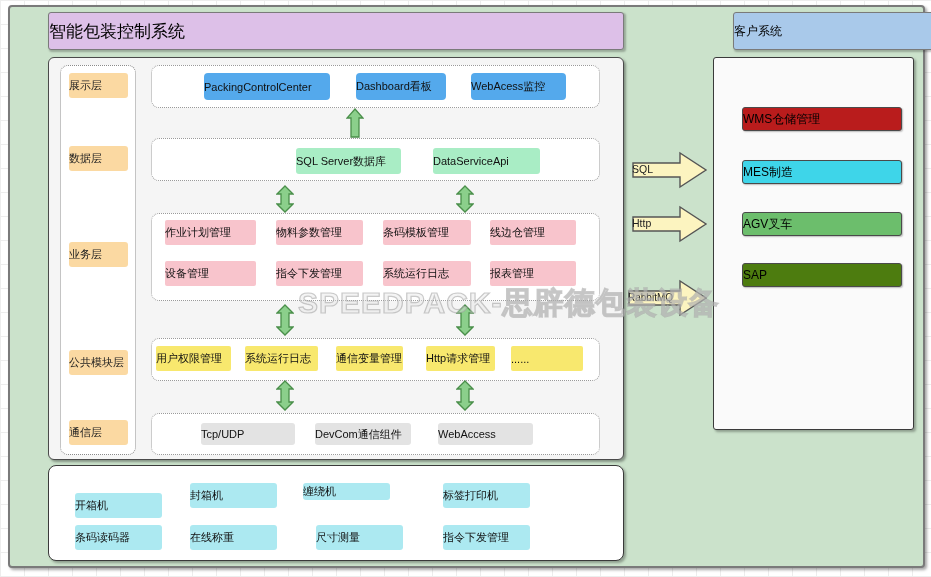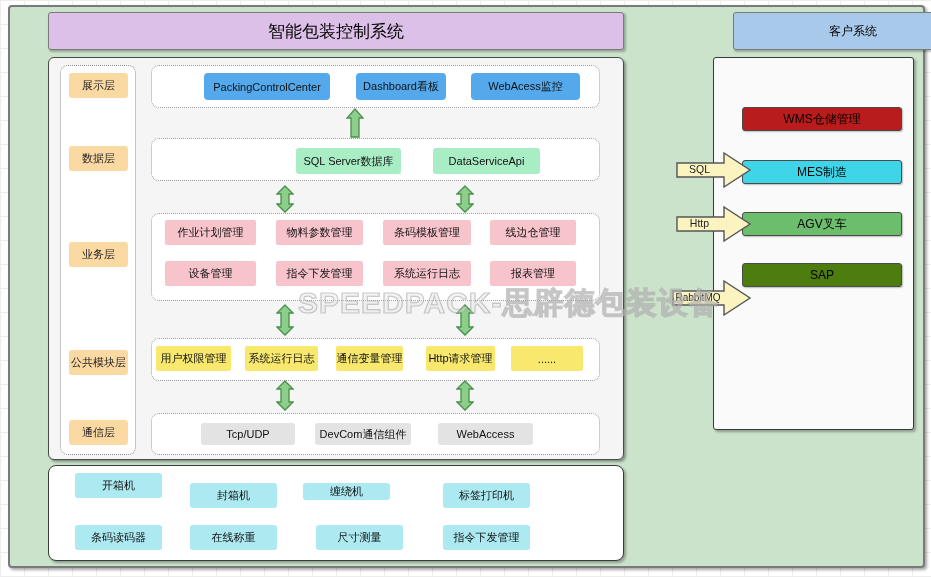--- a/index.html
+++ b/index.html
@@ -7,21 +7,21 @@
     width:931px;height:577px;position:relative;overflow:hidden;
     font-family:"Liberation Sans","DejaVu Sans",sans-serif;
     background-color:#ffffff;
     background-image:
       linear-gradient(#ededed 1px, transparent 1px),
       linear-gradient(90deg,#ededed 1px, transparent 1px);
     background-size:24px 24px;
     color:#1a1a1a;
   }
   .abs{position:absolute;box-sizing:border-box;}
-  .center{display:flex;align-items:center;justify-content:center;text-align:center;}
+  .center{display:flex;align-items:center;justify-content:flex-start;text-align:center;}
 
   #green-wrap{
     left:8px;top:5px;width:917px;height:563px;
     background:#cbe2cb;border:2px solid #7a7a7a;border-radius:4px;
     box-shadow:2px 2px 3px rgba(0,0,0,.35);
   }
   .banner{
     border:1.5px solid #7a7a7a;border-radius:3px;
     box-shadow:1.5px 1.5px 2px rgba(0,0,0,.25);
     font-size:17px;color:#000;
@@ -62,21 +62,21 @@
   #client-panel{
     left:703px;top:50px;width:201px;height:373px;
     background:#fafafa;border:1.5px solid #3a3a3a;border-radius:3px;
     box-shadow:2px 2px 2.5px rgba(0,0,0,.3);
   }
   .client-item{
     left:28px;width:160px;height:24px;
     border:1px solid #4a4a4a;border-radius:3px;
     font-size:12px;color:#000;box-shadow:1px 1px 1.5px rgba(0,0,0,.25);
   }
-  .flow-arrow{width:76px;height:38px;margin-left:44px;}
+  .flow-arrow{width:76px;height:38px;}
   .flow-arrow .lbl{
     position:absolute;left:0;top:9px;width:47px;height:18px;
     font-size:10.5px;color:#222;
   }
   #watermark{
     left:298px;top:283px;white-space:nowrap;
     font-size:30px;font-weight:bold;letter-spacing:1px;
     color:rgba(225,225,225,.38);
     -webkit-text-stroke:1.2px rgba(160,160,160,.55);
     pointer-events:none;z-index:9;
@@ -105,21 +105,21 @@
     <div class="abs center layer-label" style="top:362px">通信层</div>
 
     <div class="abs row" style="top:7px;height:43px"></div>
     <div class="abs row" style="top:80px;height:43px"></div>
     <div class="abs row" style="top:155px;height:88px"></div>
     <div class="abs row" style="top:280px;height:43px"></div>
     <div class="abs row" style="top:355px;height:42px"></div>
 
     <div class="abs center node n-blue" style="left:155px;top:15px;width:126px;height:27px">PackingControlCenter</div>
     <div class="abs center node n-blue" style="left:307px;top:15px;width:90px;height:27px">Dashboard看板</div>
-    <div class="abs center node n-blue" style="left:422px;top:15px;width:109px;height:27px">WebAcess监控</div>
+    <div class="abs center node n-blue" style="left:422px;top:15px;width:95px;height:27px">WebAcess监控</div>
 
     <div class="abs center node n-green" style="left:247px;top:90px;width:105px;height:26px">SQL Server数据库</div>
     <div class="abs center node n-green" style="left:384px;top:90px;width:107px;height:26px">DataServiceApi</div>
 
     <div class="abs center node n-pink" style="left:116px;top:162px;width:91px;height:25px">作业计划管理</div>
     <div class="abs center node n-pink" style="left:227px;top:162px;width:87px;height:25px">物料参数管理</div>
     <div class="abs center node n-pink" style="left:334px;top:162px;width:88px;height:25px">条码模板管理</div>
     <div class="abs center node n-pink" style="left:441px;top:162px;width:86px;height:25px">线边仓管理</div>
     <div class="abs center node n-pink" style="left:116px;top:203px;width:91px;height:25px">设备管理</div>
     <div class="abs center node n-pink" style="left:227px;top:203px;width:87px;height:25px">指令下发管理</div>
@@ -167,21 +167,21 @@
         </svg>
     </div>
     <div class="abs" style="left:407px;top:322px">
       <svg width="18" height="31" viewBox="0 0 18 31">
           <polygon points="9,1 17,9 13,9 13,22 17,22 9,30 1,22 5,22 5,9 1,9" fill="#8bcf8b" stroke="#4a8f4a" stroke-width="1.3"></polygon>
         </svg>
     </div>
   </div>
 
   <div class="abs" id="device-panel">
-    <div class="abs center node n-cyan" style="left:26px;top:7px;width:87px;height:25px">开箱机</div>
+    <div class="abs center node n-cyan" style="left:26px;top:27px;width:87px;height:25px">开箱机</div>
     <div class="abs center node n-cyan" style="left:141px;top:17px;width:87px;height:25px">封箱机</div>
     <div class="abs center node n-cyan" style="left:254px;top:17px;width:87px;height:17px">缠绕机</div>
     <div class="abs center node n-cyan" style="left:394px;top:17px;width:87px;height:25px">标签打印机</div>
     <div class="abs center node n-cyan" style="left:26px;top:59px;width:87px;height:25px">条码读码器</div>
     <div class="abs center node n-cyan" style="left:141px;top:59px;width:87px;height:25px">在线称重</div>
     <div class="abs center node n-cyan" style="left:267px;top:59px;width:87px;height:25px">尺寸测量</div>
     <div class="abs center node n-cyan" style="left:394px;top:59px;width:87px;height:25px">指令下发管理</div>
   </div>
 
   <div class="abs" id="client-panel">

